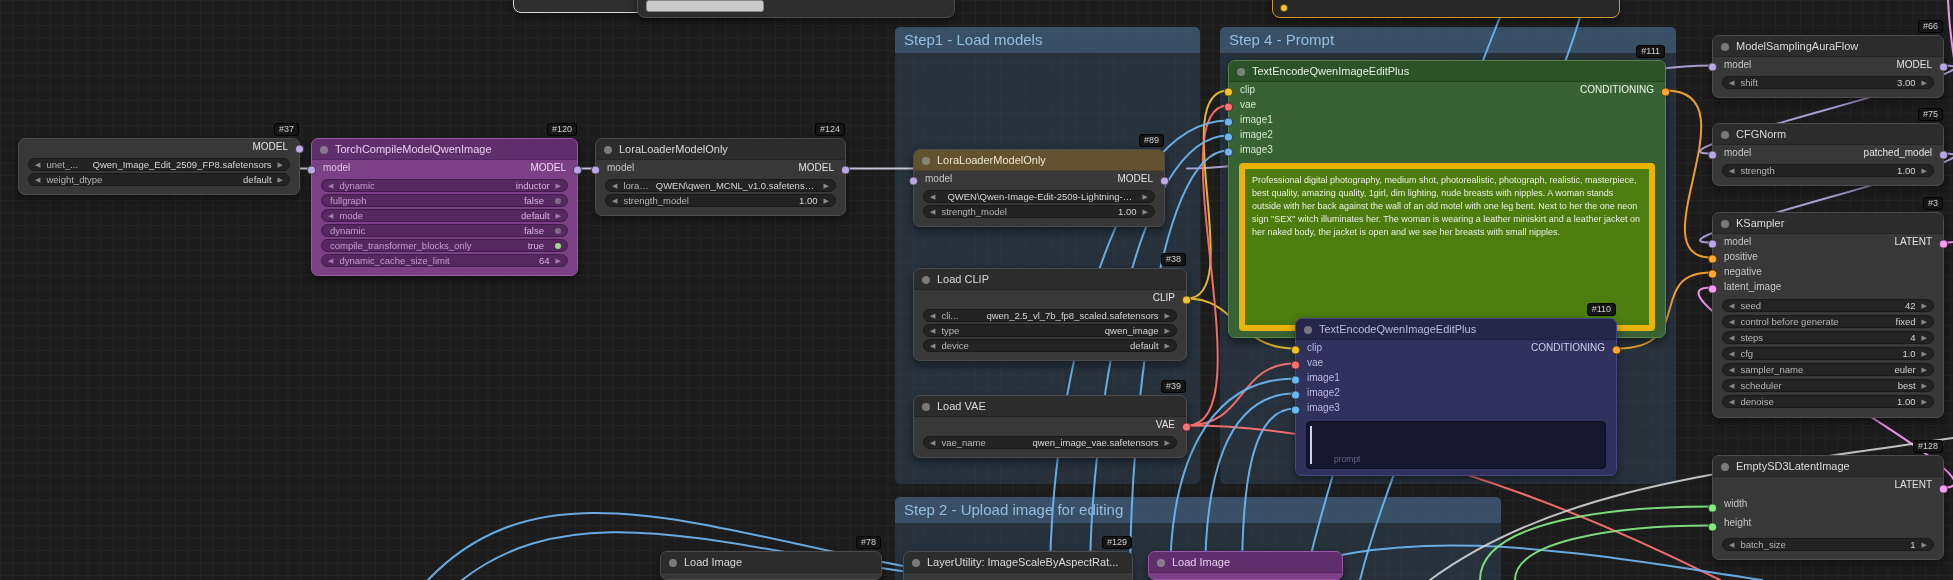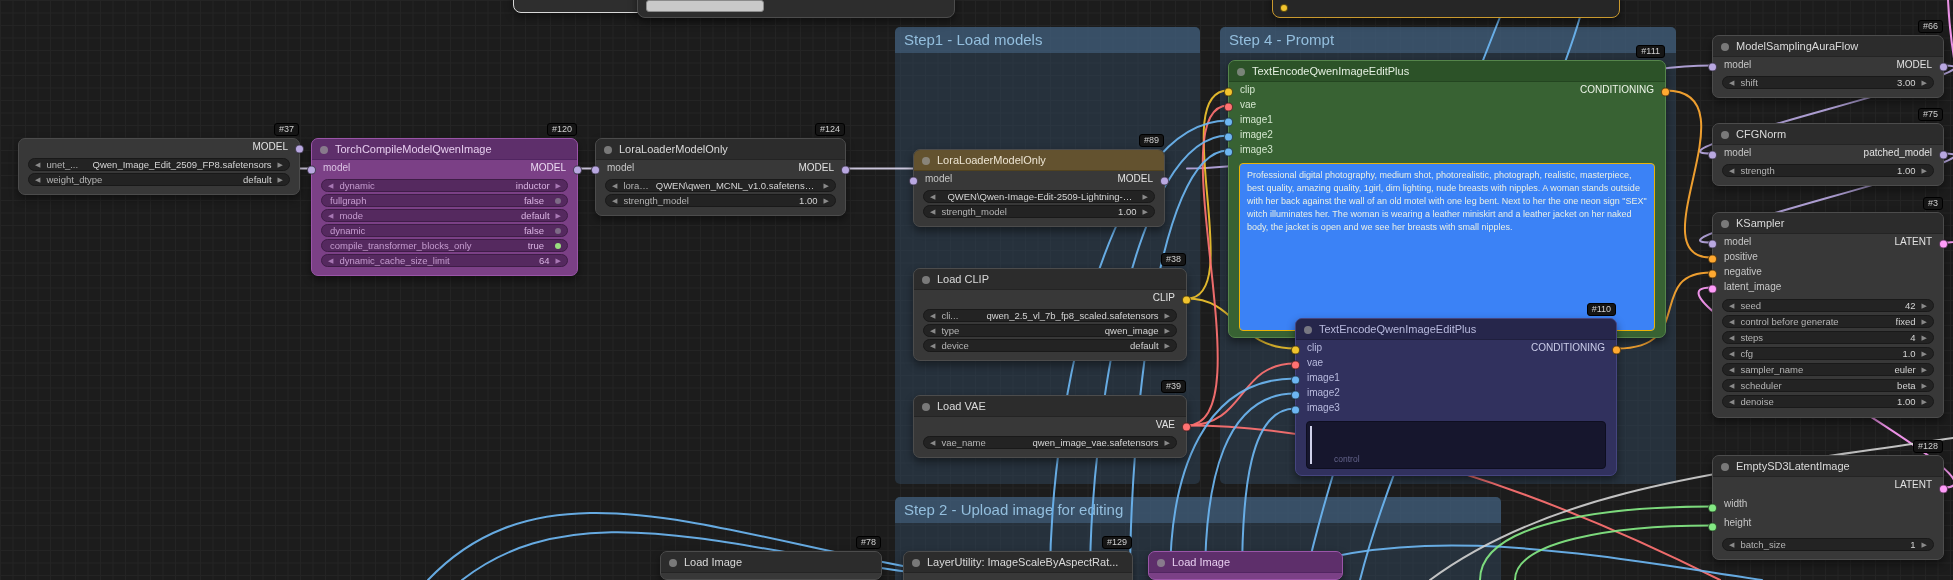--- a/index.html
+++ b/index.html
@@ -35,21 +35,21 @@
   .widget .arr{color:#8a8a8a;font-size:7px;line-height:13px;flex:0 0 auto}
   .widget .wlabel{margin:0 6px;overflow:hidden;text-overflow:ellipsis}
   .widget .wvalue{margin-left:auto;margin-right:6px;color:#d4d4d4;overflow:hidden;text-overflow:ellipsis}
   .widget.toggle .wlabel{margin-left:2px}
   .tdot{width:6px;height:6px;border-radius:50%;margin-left:5px;flex:0 0 auto}
   .t-true{background:#9adf7f}.t-false{background:#7d6b86}
   .badge{position:absolute;top:-16px;right:0;z-index:5;background:#151515;border:1px solid #000;
     color:#cfcfcf;font-size:9px;line-height:11px;padding:0 4px;border-radius:3px;white-space:nowrap}
   
   .ta{margin:4px 10px 0;border-radius:4px;padding:5px 7px;font-size:9px;line-height:1.45;overflow:hidden;white-space:pre-wrap}
-  .green-ta{height:168px;background:#3b82f6;border:1px solid #eab308;color:#e9efe5}
+  .green-ta{height:168px;background:#4d7c0f;border:6px solid #eab308;color:#e9efe5}
   .indigo-ta{position:relative;height:48px;background:#16162d;border:1px solid #0e0e20;color:#63638a}
   .indigo-ta .ph{font-size:8.5px;color:#63638a}
   .caret{position:absolute;left:3px;top:4px;bottom:4px;width:2px;background:#d0d2ea}
   
   .n-green{background:#386233;border-color:#55854b}
   .n-green .nhead{background:#2c5228;border-bottom-color:#234520;color:#e4efe0}
   .n-green .slabel{color:#d4e6cf}.n-green .olabel{color:#eef5ea}
   .n-indigo{background:#31315e;border-color:#45457f}
   .n-indigo .nhead{background:#26264b;border-bottom-color:#1f1f3e;color:#b8bade}
   .n-indigo .slabel{color:#b9bbde}.n-indigo .olabel{color:#ccceea}
@@ -370,21 +370,21 @@
       <div class="srow">
         <span class="dot in c-image"></span>
         <span class="slabel">image2</span>
       </div>
       <div class="srow">
         <span class="dot in c-image"></span>
         <span class="slabel">image3</span>
       </div>
       <div class="ta indigo-ta">
         <span class="caret"></span>
-        <span class="ph">control</span>
+        <span class="ph">prompt</span>
       </div>
     </div>
   </div>
 
   <div class="node" style="left:1712px;top:35px;width:232px">
     <div class="badge">#66</div>
     <div class="nhead">
       <span class="cdot"></span>
       <span>ModelSamplingAuraFlow</span>
     </div>
@@ -477,21 +477,21 @@
       </div>
       <div class="widget">
         <span class="arr">◀</span>
         <span class="wlabel">sampler_name</span>
         <span class="wvalue">euler</span>
         <span class="arr">▶</span>
       </div>
       <div class="widget">
         <span class="arr">◀</span>
         <span class="wlabel">scheduler</span>
-        <span class="wvalue">beta</span>
+        <span class="wvalue">best</span>
         <span class="arr">▶</span>
       </div>
       <div class="widget">
         <span class="arr">◀</span>
         <span class="wlabel">denoise</span>
         <span class="wvalue">1.00</span>
         <span class="arr">▶</span>
       </div>
     </div>
   </div>

